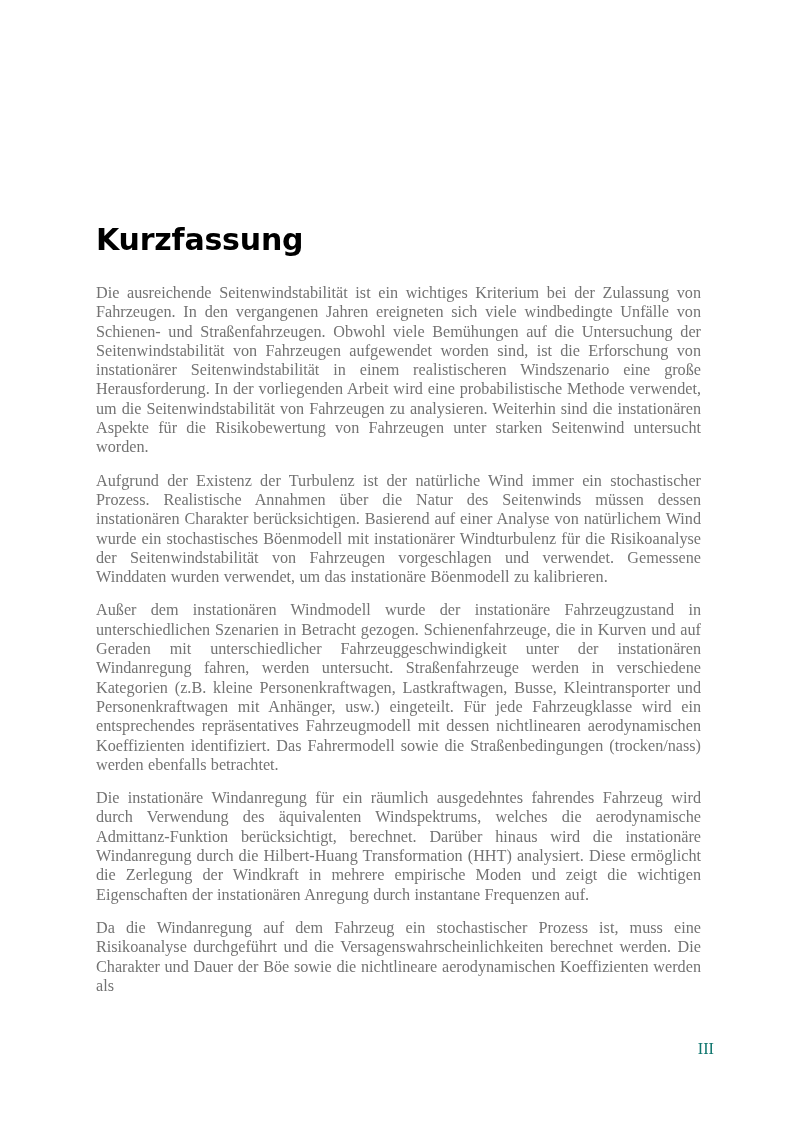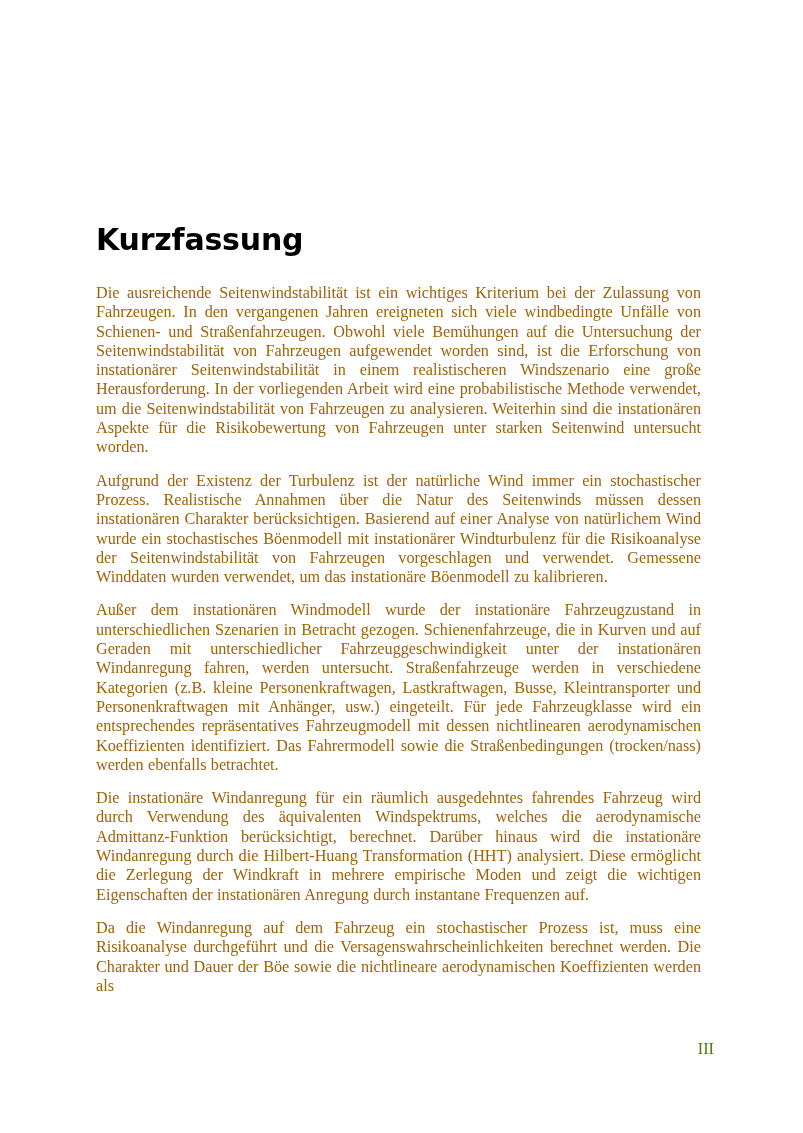--- a/index.html
+++ b/index.html
@@ -46,36 +46,36 @@
 
   p.para {
     margin: 0 14px 14px 0;
     font-family: "Liberation Serif", "DejaVu Serif", serif;
     font-size: 16.2px;
     line-height: 19.3px;
     text-align: justify;
     text-justify: inter-word;
     hyphens: manual;
     -webkit-hyphens: manual;
-    color: #a16207;
+    color: #737373;
     word-spacing: 0.02em;
   }
 
   p.para:last-child {
     margin-bottom: 0;
   }
 
   .folio {
     position: absolute;
     right: 89px;
     top: 1040px;
     font-family: "Liberation Serif", "DejaVu Serif", serif;
     font-size: 16.2px;
     line-height: 19px;
-    color: #4d7c0f;
+    color: #0f766e;
     text-align: right;
   }
 </style>
 </head>
 <body>
 
 <div class="page">
 
   <h1 class="chapter-title">Kurzfassung</h1>
 

